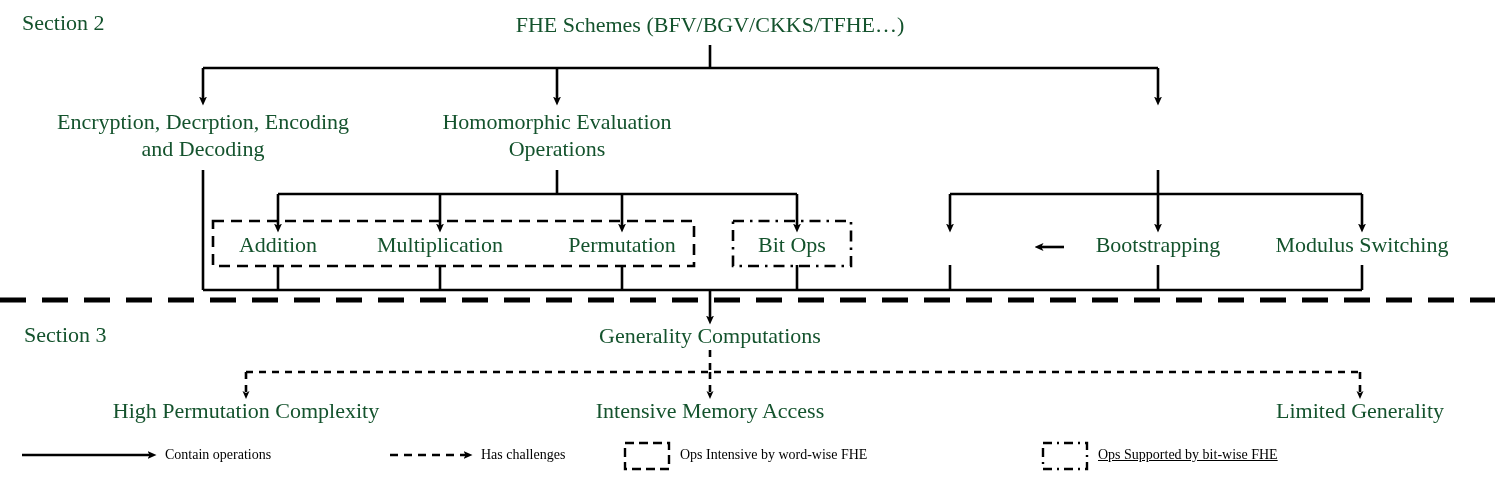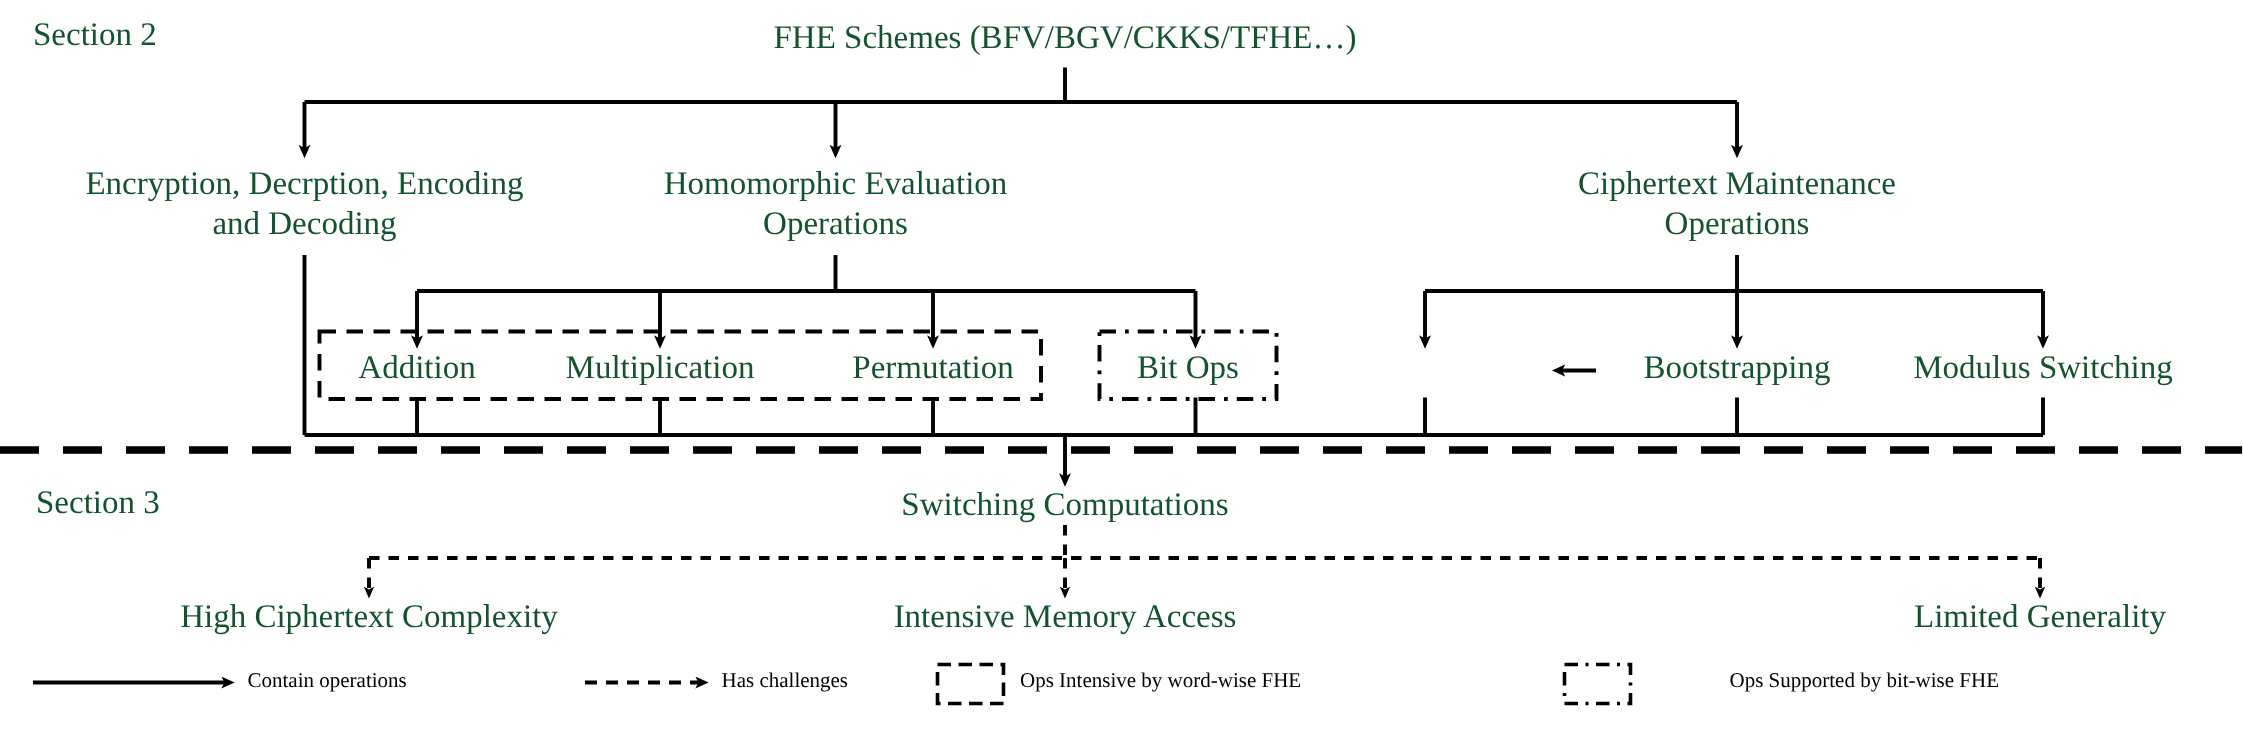--- a/index.html
+++ b/index.html
@@ -111,34 +111,33 @@
     <rect x="733" y="221" width="118" height="45" fill="none" stroke="#000" stroke-width="2.6" stroke-dasharray="11 6 2.5 6"></rect>
   </svg>
 
   <div class="lbl" style="left:22px; top:10px;">Section 2</div>
   <div class="lbl" style="left:24px; top:322px;">Section 3</div>
 
   <div class="lbl ctr" style="left:710px; top:12px;">FHE Schemes (BFV/BGV/CKKS/TFHE…)</div>
 
   <div class="lbl ctr two-line" style="left:203px; top:108px; width:300px;">Encryption, Decrption, Encoding and Decoding</div>
   <div class="lbl ctr two-line" style="left:557px; top:108px; width:300px;">Homomorphic Evaluation Operations</div>
-  <div class="lbl ctr two-line" style="left:1158px; top:108px; width:300px;">Ciphertext Maintenance Operations</div>
 
   <div class="lbl ctr" style="left:278px; top:232px;">Addition</div>
   <div class="lbl ctr" style="left:440px; top:232px;">Multiplication</div>
   <div class="lbl ctr" style="left:622px; top:232px;">Permutation</div>
   <div class="lbl ctr" style="left:792px; top:232px;">Bit Ops</div>
 
   <div class="lbl ctr" style="left:1158px; top:232px;">Bootstrapping</div>
   <div class="lbl ctr" style="left:1362px; top:232px;">Modulus Switching</div>
 
-  <div class="lbl ctr" style="left:710px; top:323px;">Switching Computations</div>
+  <div class="lbl ctr" style="left:710px; top:323px;">Generality Computations</div>
 
-  <div class="lbl ctr" style="left:246px; top:398px;">High Ciphertext Complexity</div>
+  <div class="lbl ctr" style="left:246px; top:398px;">High Permutation Complexity</div>
   <div class="lbl ctr" style="left:710px; top:398px;">Intensive Memory Access</div>
   <div class="lbl ctr" style="left:1360px; top:398px;">Limited Generality</div>
 
   <div class="legend-txt" style="left:165px; top:442px;">Contain operations</div>
   <div class="legend-txt" style="left:481px; top:442px;">Has challenges</div>
   <div class="legend-txt" style="left:680px; top:442px;">Ops Intensive by word-wise FHE</div>
-  <div class="legend-txt" style="left:1153px; top:442px;">Ops Supported by bit-wise FHE</div>
+  <div class="legend-txt" style="left:1098px; top:442px;text-decoration:underline;">Ops Supported by bit-wise FHE</div>
 
 </div>
 
 </body></html>

